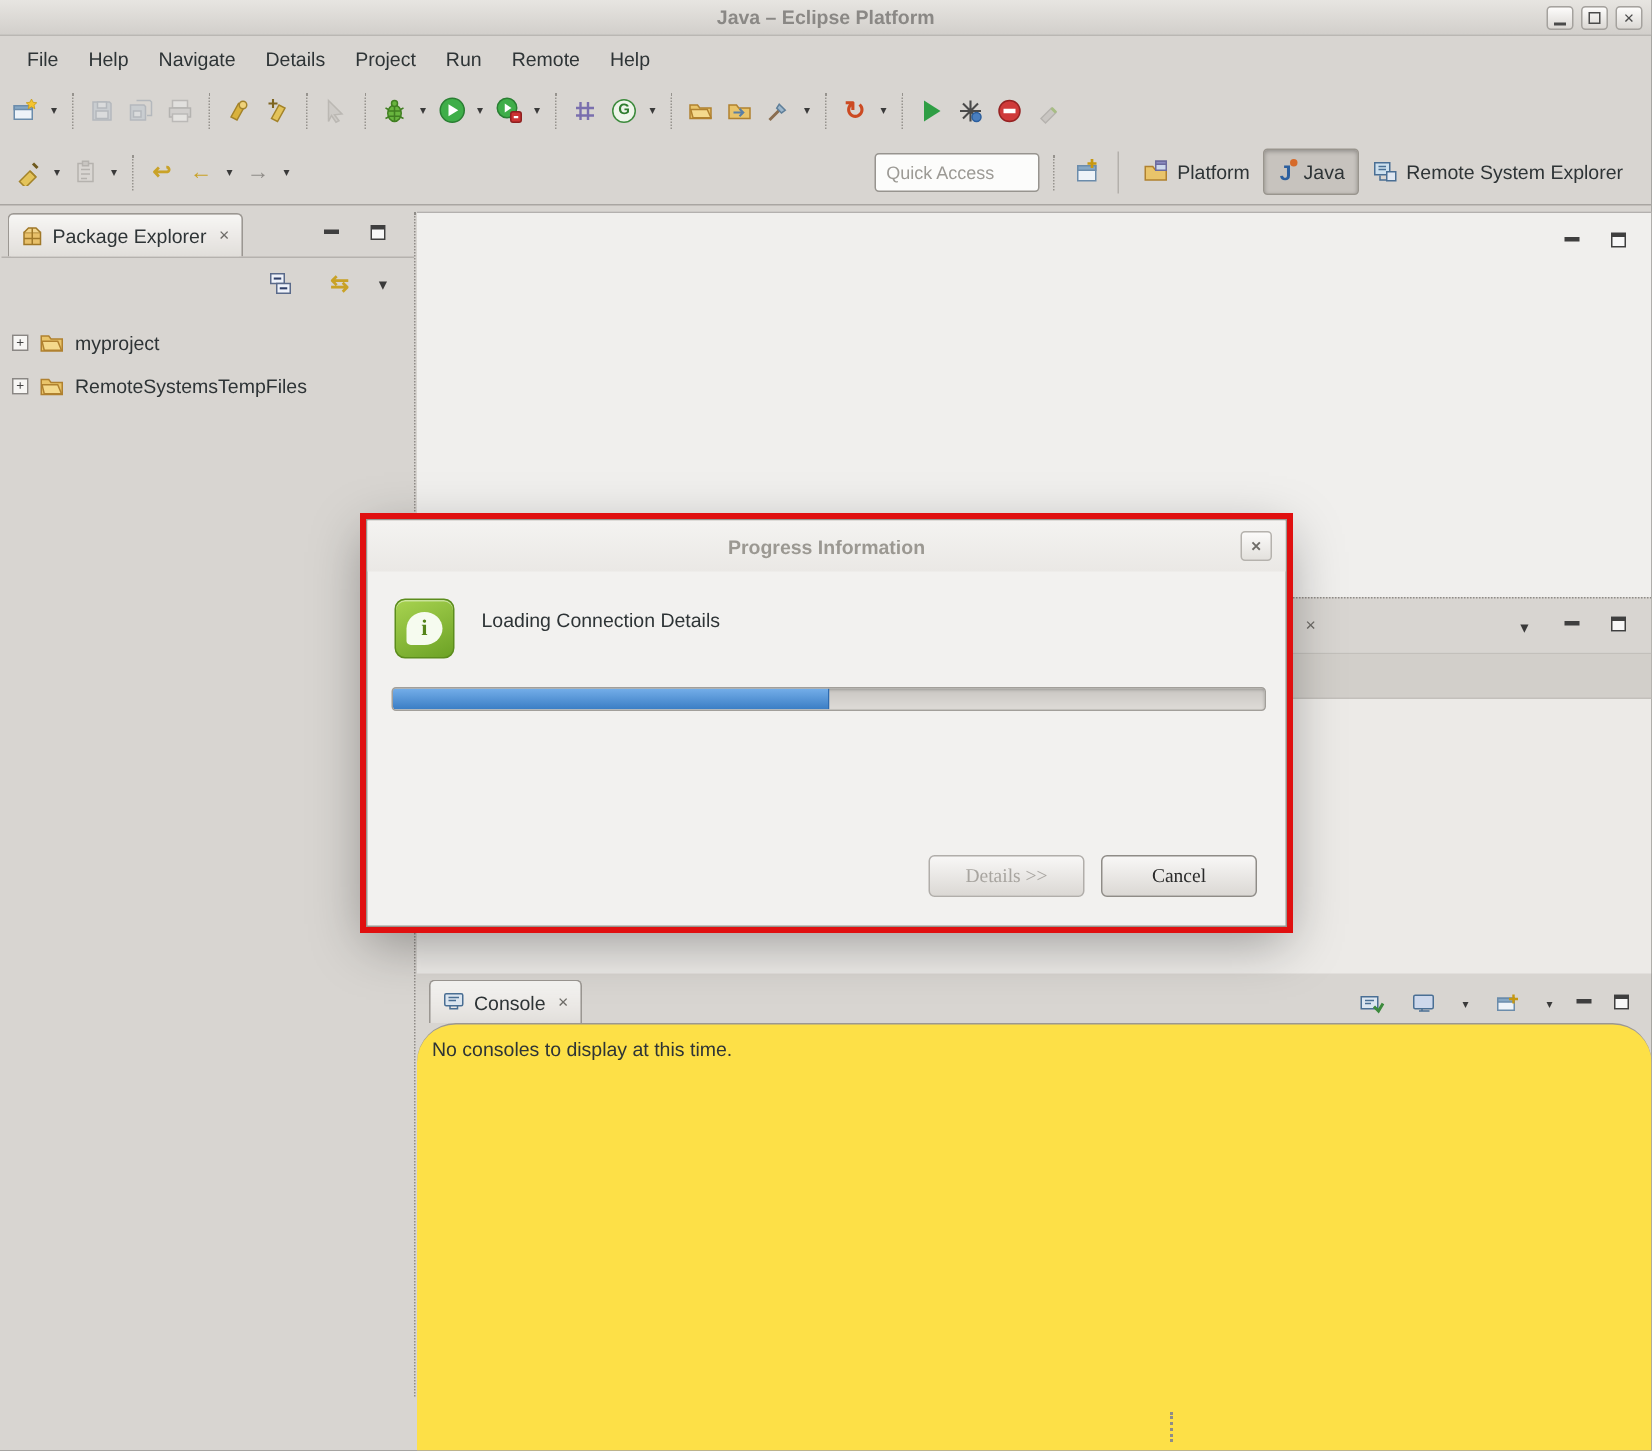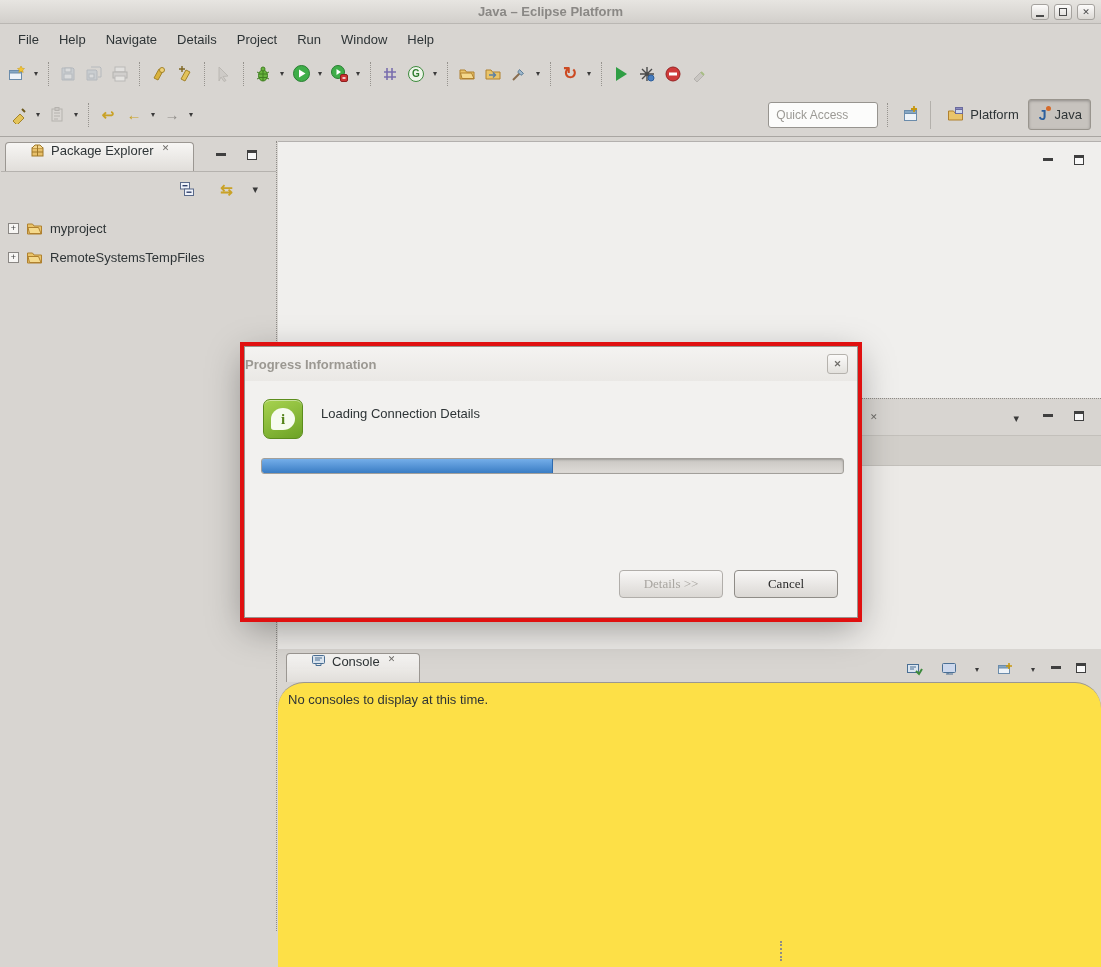--- a/index.html
+++ b/index.html
@@ -34,21 +34,21 @@
   .jdot{position:absolute;right:-2px;top:-1px;width:5px;height:5px;border-radius:50%;background:#d66a2a;}
   .playtri{width:0;height:0;border-left:11px solid #2f9e44;border-top:7px solid transparent;border-bottom:7px solid transparent;}
 
   .qa-input{width:110px;height:26px;border:1px solid #97948f;border-radius:3px;background:#fcfcfb;font-size:12px;padding:0 7px;color:#333;font-family:inherit;}
   .qa-input::placeholder{color:#9c9a95;}
   .vline{width:1px;height:28px;background:#b3b0ab;margin:0 7px;}
   .persp-btn{display:flex;align-items:center;gap:6px;height:31px;padding:0 8px;font-size:13px;border-radius:3px;border:1px solid transparent;cursor:pointer;white-space:nowrap;}
   .persp-btn.active{background:#c7c3be;border-color:#99958e;box-shadow:inset 0 1px 3px rgba(0,0,0,.28);}
 
   
-  .tab{display:flex;gap:6px;height:29px;padding:0 24px;background:linear-gradient(#f7f6f4,#e1deda);border:1px solid #9b9792;border-bottom:none;border-radius:4px 4px 0 0;font-size:13px;cursor:pointer;}
+  .tab{display:flex;align-items:center;gap:6px;height:29px;padding:0 8px;background:linear-gradient(#f7f6f4,#e1deda);border:1px solid #9b9792;border-bottom:none;border-radius:4px 4px 0 0;font-size:13px;cursor:pointer;}
   .tab-close{font-size:9px;color:#6e6c68;margin-left:2px;cursor:pointer;}
   .ctl{width:16px;height:14px;display:flex;align-items:flex-start;justify-content:center;cursor:pointer;}
   .ctl .minbar{margin-top:4px;width:10px;height:3px;background:#3f3f3f;}
   .ctl .maxbox{width:10px;height:10px;border:1px solid #3f3f3f;border-top:3px solid #3f3f3f;margin-top:1px;background:#f8f8f8;}
   .menu-tri{font-size:9px;color:#3a3a3a;cursor:pointer;}
 
   .pkg-panel{position:absolute;left:1px;top:141px;width:276px;height:790px;border-right:1px dotted #8f8c88;}
   .pkg-tabrow{position:relative;height:31px;display:flex;align-items:flex-end;padding-left:4px;border-bottom:1px solid #b5b2ae;}
   .pkg-ctls{position:absolute;right:16px;top:8px;display:flex;gap:15px;}
   .pkg-toolbar{display:flex;justify-content:flex-end;align-items:center;height:34px;gap:13px;padding-right:18px;}
@@ -66,21 +66,21 @@
   .console-panel{position:absolute;left:278px;top:649px;width:823px;height:282px;}
   .console-tabrow{position:relative;height:33px;display:flex;align-items:flex-end;padding-left:8px;}
   .console-toolbar{position:absolute;right:12px;top:7px;display:flex;align-items:center;gap:9px;}
   .console-body{height:322px;background:#fde047;border-top:1px solid #9b9792;padding:9px 10px;font-size:13px;border-radius:26px;}
 
   .splitter-dots{position:absolute;left:780px;top:941px;height:20px;width:2px;border-left:2px dotted #8f8c88;}
 
   
   .dialog{position:absolute;left:244px;top:346px;width:614px;height:272px;background:#f2f1ef;border:1px solid #99958f;box-shadow:0 10px 34px rgba(0,0,0,.35);z-index:40;}
   .annotation{position:absolute;left:240px;top:342px;width:622px;height:280px;border:4px solid #e01010;pointer-events:none;z-index:50;}
-  .dlg-title{height:34px;display:flex;align-items:center;justify-content:flex-start;font-size:13px;font-weight:bold;color:#9b9892;position:relative;background:linear-gradient(#f4f3f1,#eae8e5);}
+  .dlg-title{height:34px;display:flex;align-items:center;justify-content:center;font-size:13px;font-weight:bold;color:#9b9892;position:relative;background:linear-gradient(#f4f3f1,#eae8e5);}
   .dlg-close{position:absolute;right:9px;top:7px;width:21px;height:20px;border:1px solid #b5b2ad;border-radius:3px;background:linear-gradient(#fbfaf9,#e3e1dd);display:flex;align-items:center;justify-content:center;font-size:9px;color:#6e6c68;cursor:pointer;}
   .dlg-icon{position:absolute;left:18px;top:52px;width:40px;height:40px;border-radius:7px;background:linear-gradient(155deg,#a8d350,#6ca225);border:1px solid #5c8d1d;box-shadow:inset 0 1px 0 rgba(255,255,255,.45);display:flex;align-items:center;justify-content:center;}
   .dlg-bubble{width:24px;height:22px;background:#f6fbef;border-radius:50% 50% 50% 12%;display:flex;align-items:center;justify-content:center;color:#55841a;font-weight:bold;font-size:15px;font-family:"Liberation Serif",serif;}
   .dlg-msg{position:absolute;left:76px;top:59px;font-size:13px;color:#2e3436;}
   .progress{position:absolute;left:16px;top:111px;width:583px;height:16px;border:1px solid #a29f9a;border-radius:3px;background:linear-gradient(#c9c6c2,#dedbd7);box-shadow:inset 0 1px 2px rgba(0,0,0,.22);overflow:hidden;}
   .progress-fill{height:100%;width:50%;background:linear-gradient(#74aee9,#3a7dc4);border-right:1px solid #2e6bb0;border-radius:2px 0 0 2px;}
   .dlg-btn{position:absolute;top:223px;width:104px;height:28px;border:1px solid #b1aeaa;border-radius:4px;background:linear-gradient(#f8f7f6,#dbd8d4);font-size:13px;display:flex;align-items:center;justify-content:center;font-family:Liberation Serif, serif;cursor:pointer;}
   .btn-details{left:374px;color:#a8a5a0;}
   .btn-cancel{left:489px;color:#2b2b2b;border-color:#8f8c87;}
 </style>
@@ -104,21 +104,21 @@
     </div>
   </div>
 
   <div class="menubar">
     <span class="menu-item">File</span>
     <span class="menu-item">Help</span>
     <span class="menu-item">Navigate</span>
     <span class="menu-item">Details</span>
     <span class="menu-item">Project</span>
     <span class="menu-item">Run</span>
-    <span class="menu-item">Window</span>
+    <span class="menu-item">Remote</span>
     <span class="menu-item">Help</span>
   </div>
 
   <div class="toolbar1">
     <div class="tb-btn">
       <svg width="18" height="18">
           <rect x="1.5" y="5.5" width="12" height="9" fill="#eef3f8" stroke="#6b8cab"></rect>
           <rect x="1.5" y="5.5" width="12" height="2.5" fill="#86a7c4" stroke="#6b8cab"></rect>
           <path d="M13 1 l1.1 2.2 2.4.3-1.8 1.6.5 2.4-2.2-1.3-2.2 1.3.5-2.4-1.8-1.6 2.4-.3z" fill="#f4c430" stroke="#c79810" stroke-width=".5"></path>
         </svg>
@@ -298,20 +298,29 @@
       <svg width="17" height="17">
           <path d="M1.5 5h5l1.5 2H15.5v7H1.5z" fill="#e9c46a" stroke="#b0812f"></path>
           <rect x="8.5" y="1.5" width="7" height="6" fill="#cdd8ec" stroke="#6b6b9e"></rect>
           <rect x="8.5" y="1.5" width="7" height="2" fill="#8a8ac0" stroke="#6b6b9e"></rect>
         </svg>
       <span>Platform</span>
     </div>
     <div class="persp-btn active">
       <span class="jglyph"><span>J</span><span class="jdot"></span></span>
       <span>Java</span>
+    </div>
+    <div class="persp-btn">
+      <svg width="17" height="17">
+          <rect x="1.5" y="2.5" width="10" height="8" fill="#cde0ee" stroke="#4a6f94"></rect>
+          <path d="M4 5h5M4 7h5" stroke="#4a6f94"></path>
+          <rect x="9.5" y="8.5" width="6" height="6" fill="#e0e8f2" stroke="#4a6f94"></rect>
+          <path d="M5 11v3h4" stroke="#4a6f94" fill="none"></path>
+        </svg>
+      <span>Remote System Explorer</span>
     </div>
   </div>
 
   <div class="pkg-panel">
     <div class="pkg-tabrow">
       <div class="tab">
         <svg width="15" height="15">
             <rect x="2" y="5" width="11" height="8" fill="#e8c06a" stroke="#a07828"></rect>
             <path d="M2 5 l3-3h5l3 3" fill="#f2d48a" stroke="#a07828"></path>
             <path d="M7.5 2v11M2 9h11" stroke="#a07828"></path>

